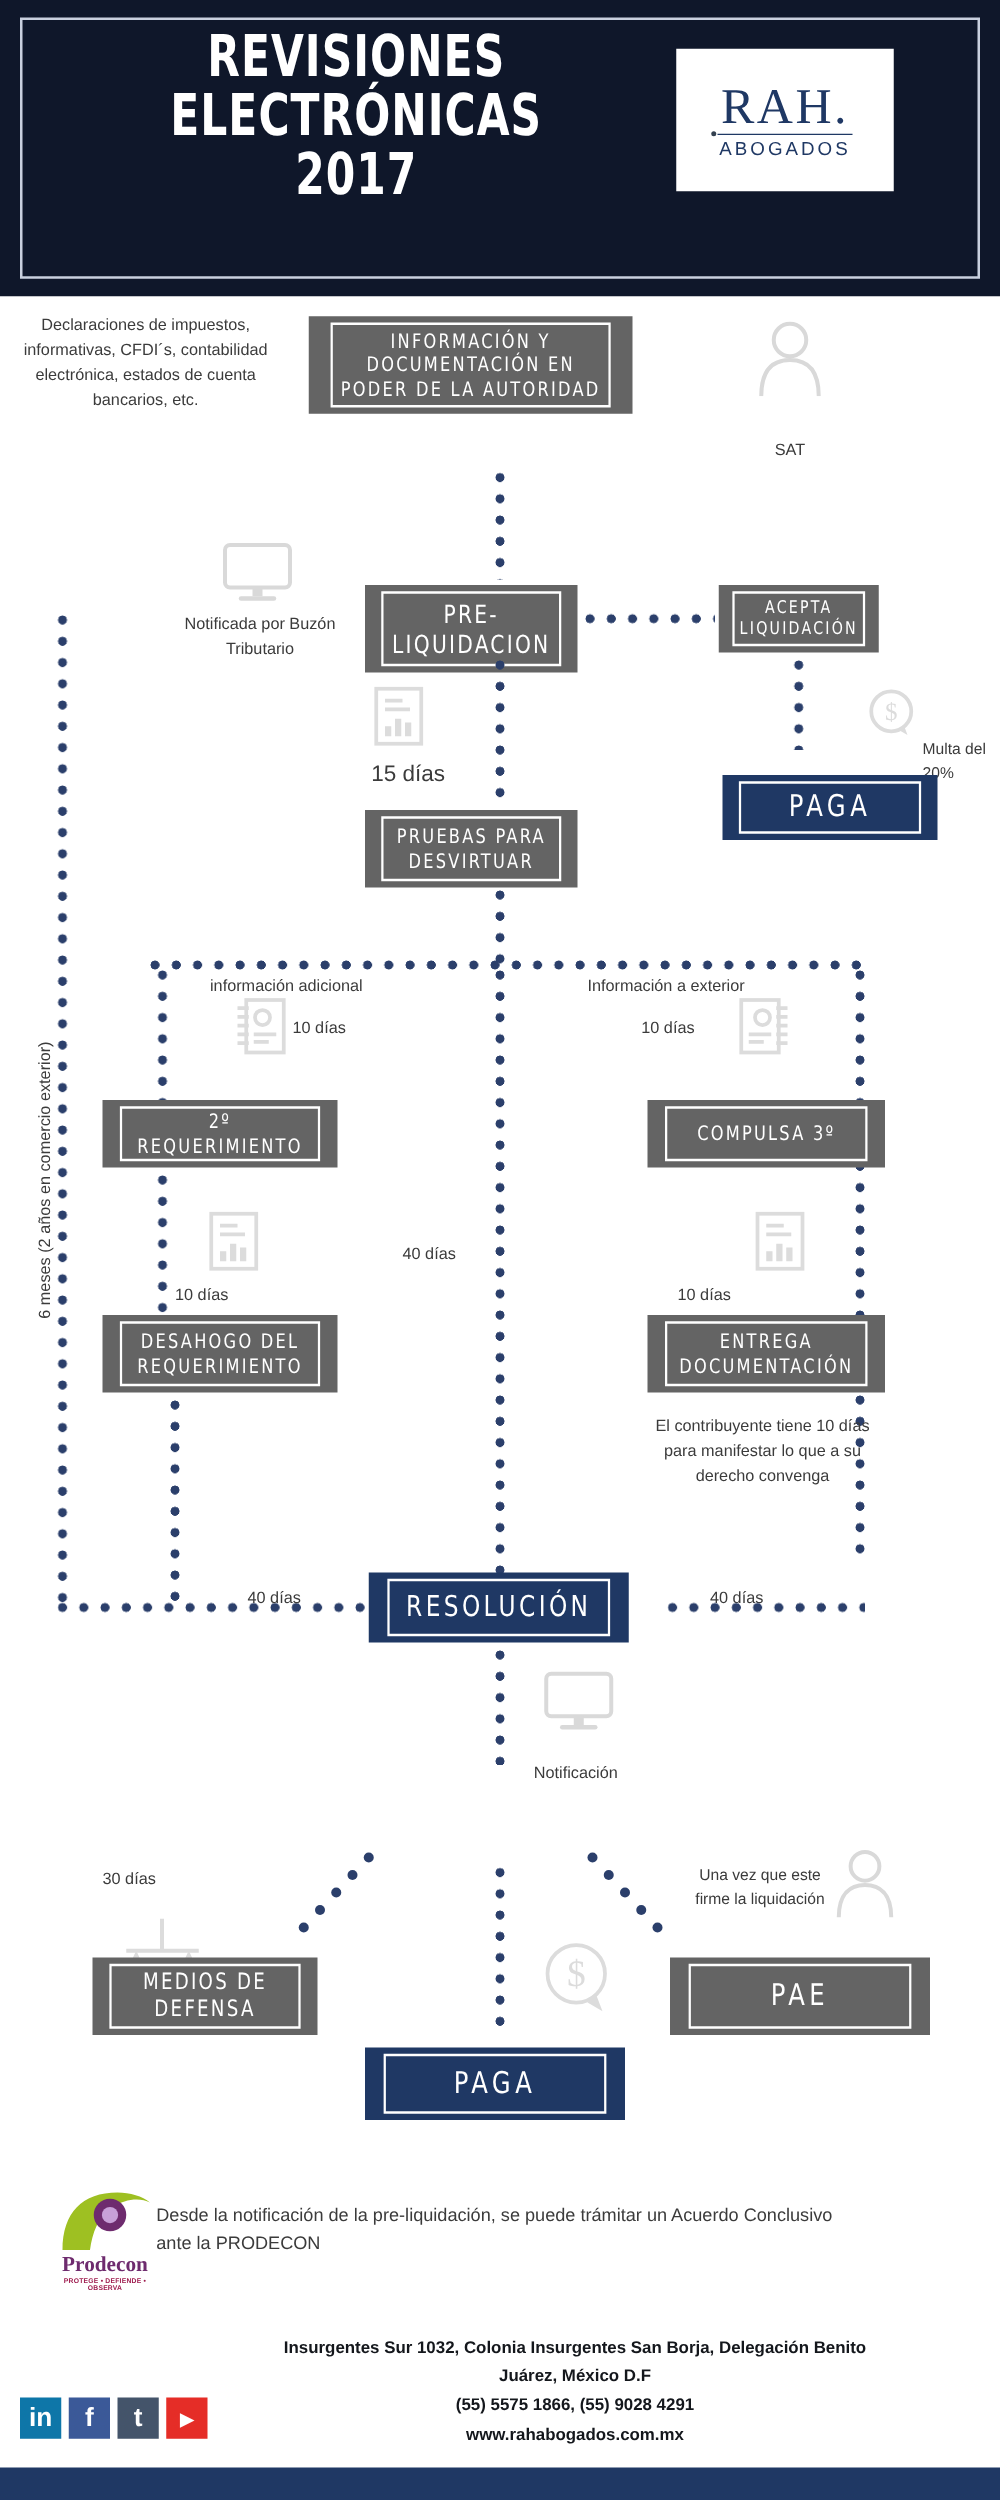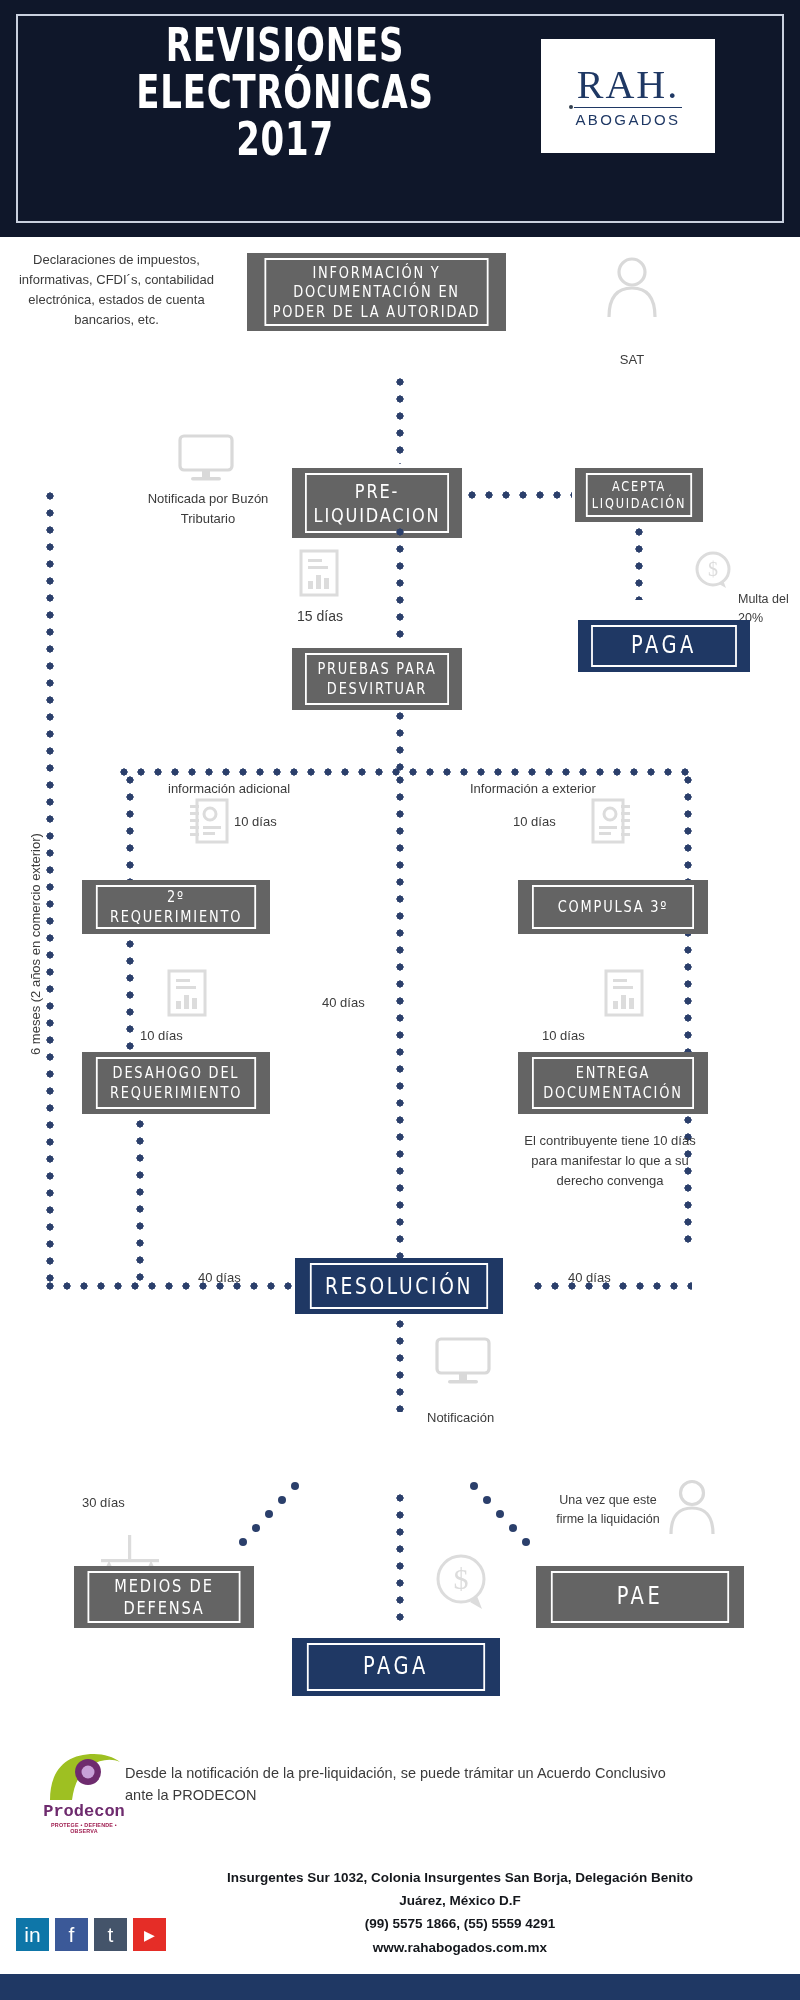--- a/index.html
+++ b/index.html
@@ -125,21 +125,21 @@
     font-size: 13px;
     white-space: nowrap;
     transform-origin: 0 0;
     transform: rotate(-90deg);
   }
 
   
   .prodecon-logo { position: absolute; }
   .prodecon-word {
     position: absolute; left: 0; top: 52px; width: 84px; text-align: center;
-    color: #6e2b6e; font-family: Liberation Mono, monospace;
+    color: #6e2b6e; font-family: Liberation Serif, serif;
     font-weight: bold; font-size: 17px; letter-spacing: 0px;
   }
   .prodecon-sub {
     position: absolute; left: 0; top: 72px; width: 84px; text-align: center;
     color: #9e1b4e; font-size: 5.4px; font-weight: bold; letter-spacing: .2px;
     font-family: "Liberation Sans", sans-serif;
   }
   .footer-note {
     position: absolute; left: 125px; top: 1762px; width: 560px;
     color: #3b3b3b; font-size: 14.5px; line-height: 1.55;
@@ -149,21 +149,21 @@
     position: absolute; left: 120px; top: 1866px; width: 680px;
     text-align: center; color: #14171c;
     font-family: "Liberation Sans", sans-serif;
     font-weight: bold; font-size: 13.5px; line-height: 1.72;
   }
   .social { position: absolute; display: flex; gap: 6px; }
   .social .sq {
     width: 33px; height: 33px; display: flex;
     align-items: center; justify-content: center;
     color: #ffffff; font-family: "Liberation Sans", sans-serif;
-    font-weight: normal; font-size: 21px;
+    font-weight: bold; font-size: 21px;
   }
   .bottom-bar {
     position: absolute; left: 0; bottom: 0; width: 800px; height: 26px;
     background: #1f3864;
   }
 </style>
 </head>
 <body>
 
 <div class="root">
@@ -237,21 +237,21 @@
   <div class="icon" style="left:297px; top:548px;">
     <svg width="44" height="52" viewBox="0 0 44 52">
       <rect x="4" y="3" width="36" height="44" fill="none" stroke="#dcdcdc" stroke-width="3"></rect>
       <rect x="11" y="11" width="14" height="3" fill="#dcdcdc"></rect>
       <rect x="11" y="18" width="20" height="3" fill="#dcdcdc"></rect>
       <rect x="11" y="33" width="5" height="8" fill="#dcdcdc"></rect>
       <rect x="19" y="27" width="5" height="14" fill="#dcdcdc"></rect>
       <rect x="27" y="30" width="5" height="11" fill="#dcdcdc"></rect>
     </svg>
   </div>
-  <div class="txt" style="left:297px; top:606px; font-size:14px;">15 días</div>
+  <div class="txt" style="left:297px; top:606px; font-size:18px;">15 días</div>
 
   <div class="box" style="left:292px; top:648px; width:170px; height:62px;">
     <div class="inner" style="font-size:16px;">PRUEBAS PARA DESVIRTUAR</div>
   </div>
 
   <div class="dots-v" style="left:46px; top:492px; height:790px;"></div>
   <div class="dots-h" style="left:46px; top:1282px; width:250px;"></div>
   <div class="vert-label" style="left:28px; top:1055px;">6 meses (2 años en comercio exterior)</div>
 
   <div class="dots-v" style="left:396px; top:712px; height:70px;"></div>
@@ -426,21 +426,21 @@
     </svg>
     <div class="prodecon-word">Prodecon</div>
     <div class="prodecon-sub">PROTEGE • DEFIENDE • OBSERVA</div>
   </div>
 
   <div class="footer-note">Desde la notificación de la pre-liquidación, se puede trámitar un Acuerdo Conclusivo ante la PRODECON</div>
 
   <div class="footer-addr">
     <div>Insurgentes Sur 1032, Colonia Insurgentes San Borja, Delegación Benito</div>
     <div>Juárez, México D.F</div>
-    <div>(99) 5575 1866, (55) 5559 4291</div>
+    <div>(55) 5575 1866, (55) 9028 4291</div>
     <div>www.rahabogados.com.mx</div>
   </div>
 
   <div class="social" style="left:16px; top:1918px;">
     <div class="sq" style="background:#0e76a8;">
       <span>in</span>
     </div>
     <div class="sq" style="background:#3b5998;">
       <span>f</span>
     </div>

